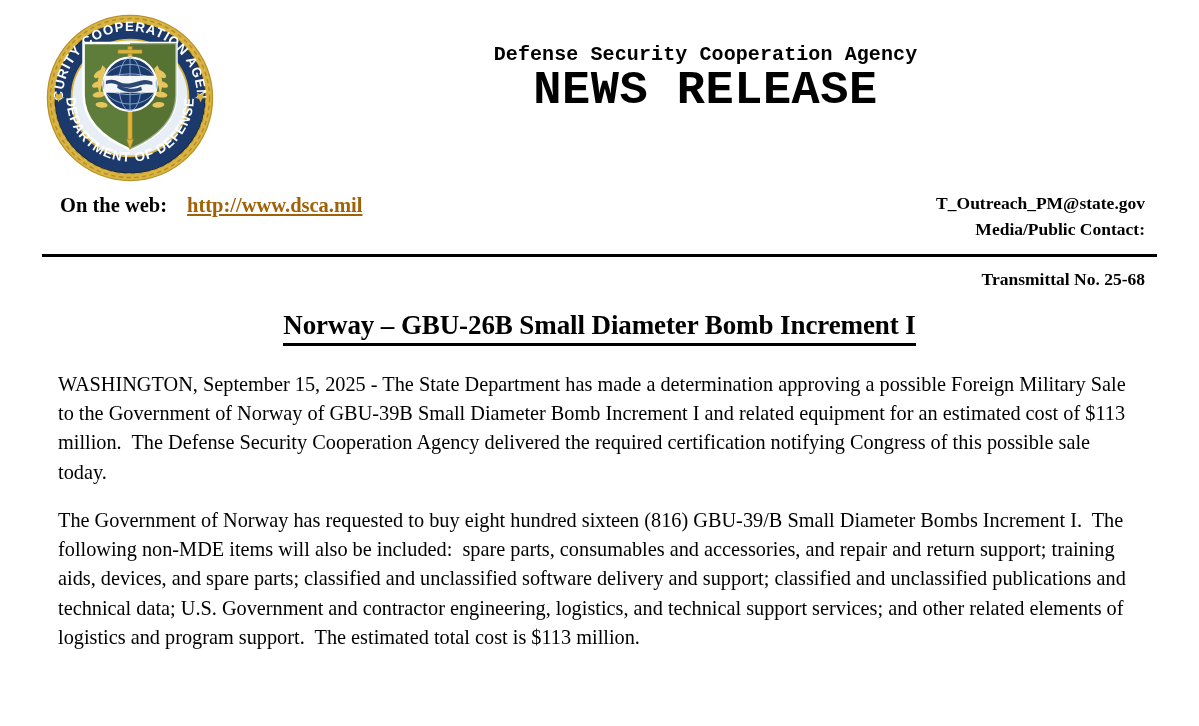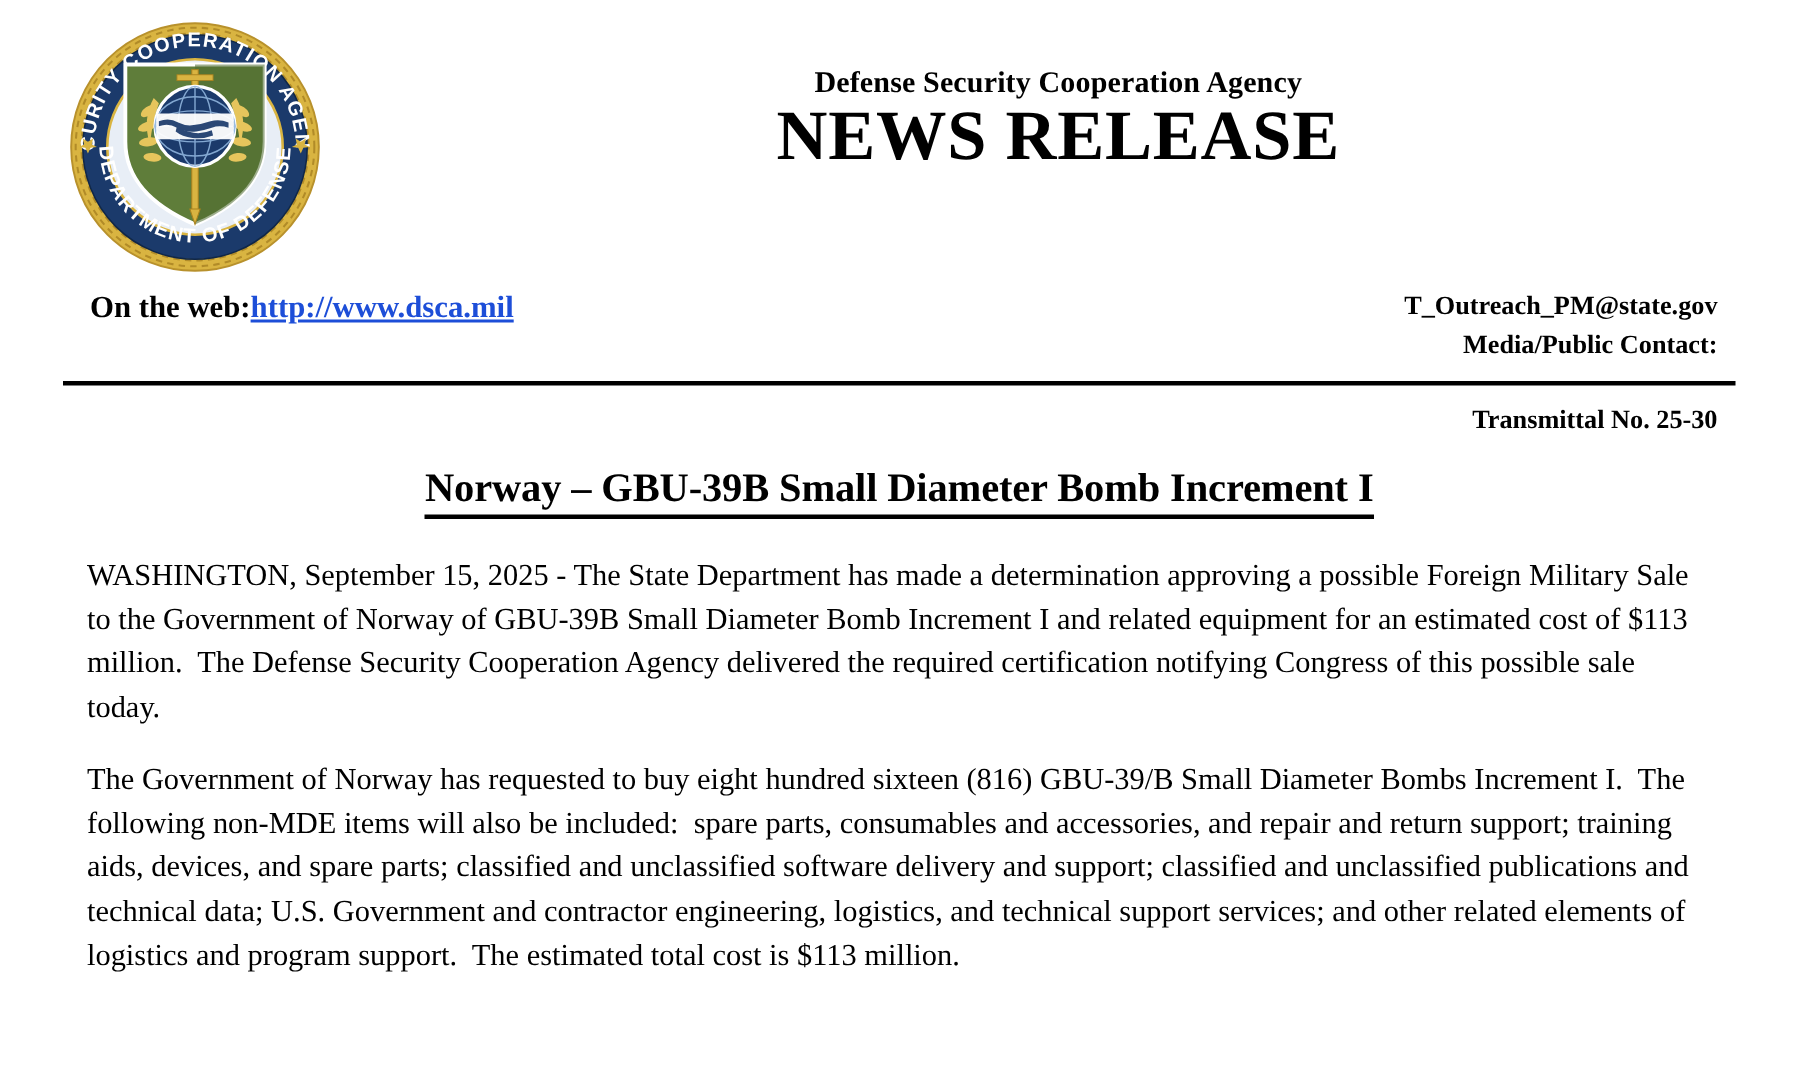--- a/index.html
+++ b/index.html
@@ -37,20 +37,21 @@
     height: 172px;
   }
   .seal-wrap svg { display: block; width: 172px; height: 172px; }
 
   .masthead-titles {
     position: absolute;
     left: 212px;
     right: 0;
     top: 44px;
     text-align: center;
+    font-family: Liberation Mono, monospace;
   }
   .agency-name {
     font-size: 20px;
     font-weight: bold;
     letter-spacing: 0.1px;
     line-height: 1.1;
   }
   .news-release {
     font-size: 47px;
     font-weight: bold;
@@ -66,24 +67,24 @@
   }
   .web-line {
     position: absolute;
     left: 20px;
     top: 12px;
     font-size: 20.5px;
     font-weight: bold;
     white-space: nowrap;
   }
   .web-link {
-    color: #1d4ed8;
+    color: #a16207;
     text-decoration: underline;
     font-weight: bold;
-    margin-left: 0;
+    margin-left: 20px;
   }
   .contact-block {
     position: absolute;
     right: 14px;
     top: 9px;
     text-align: right;
     font-size: 17.5px;
     font-weight: bold;
     line-height: 1.48;
     white-space: nowrap;
@@ -222,24 +223,24 @@
       <span>On the web:</span><a class="web-link" href="#">http://www.dsca.mil</a>
     </div>
     <div class="contact-block">
       <div>T_Outreach_PM@state.gov</div>
       <div>Media/Public Contact:</div>
     </div>
   </div>
 
   <hr class="rule">
 
-  <div class="transmittal">Transmittal No. 25-30</div>
+  <div class="transmittal">Transmittal No. 25-68</div>
 
   <div class="doc-title">
-    <span>Norway – GBU-39B Small Diameter Bomb Increment I</span>
+    <span>Norway – GBU-26B Small Diameter Bomb Increment I</span>
   </div>
 
   <div class="body-copy">
     <p class="para">WASHINGTON, September 15, 2025 - The State Department has made a determination approving a possible Foreign Military Sale to the Government of Norway of GBU-39B Small Diameter Bomb Increment I and related equipment for an estimated cost of $113 million.  The Defense Security Cooperation Agency delivered the required certification notifying Congress of this possible sale today.</p>
     <p class="para">The Government of Norway has requested to buy eight hundred sixteen (816) GBU-39/B Small Diameter Bombs Increment I.  The following non-MDE items will also be included:  spare parts, consumables and accessories, and repair and return support; training aids, devices, and spare parts; classified and unclassified software delivery and support; classified and unclassified publications and technical data; U.S. Government and contractor engineering, logistics, and technical support services; and other related elements of logistics and program support.  The estimated total cost is $113 million.</p>
   </div>
 
 </div>
 
 </body></html>

